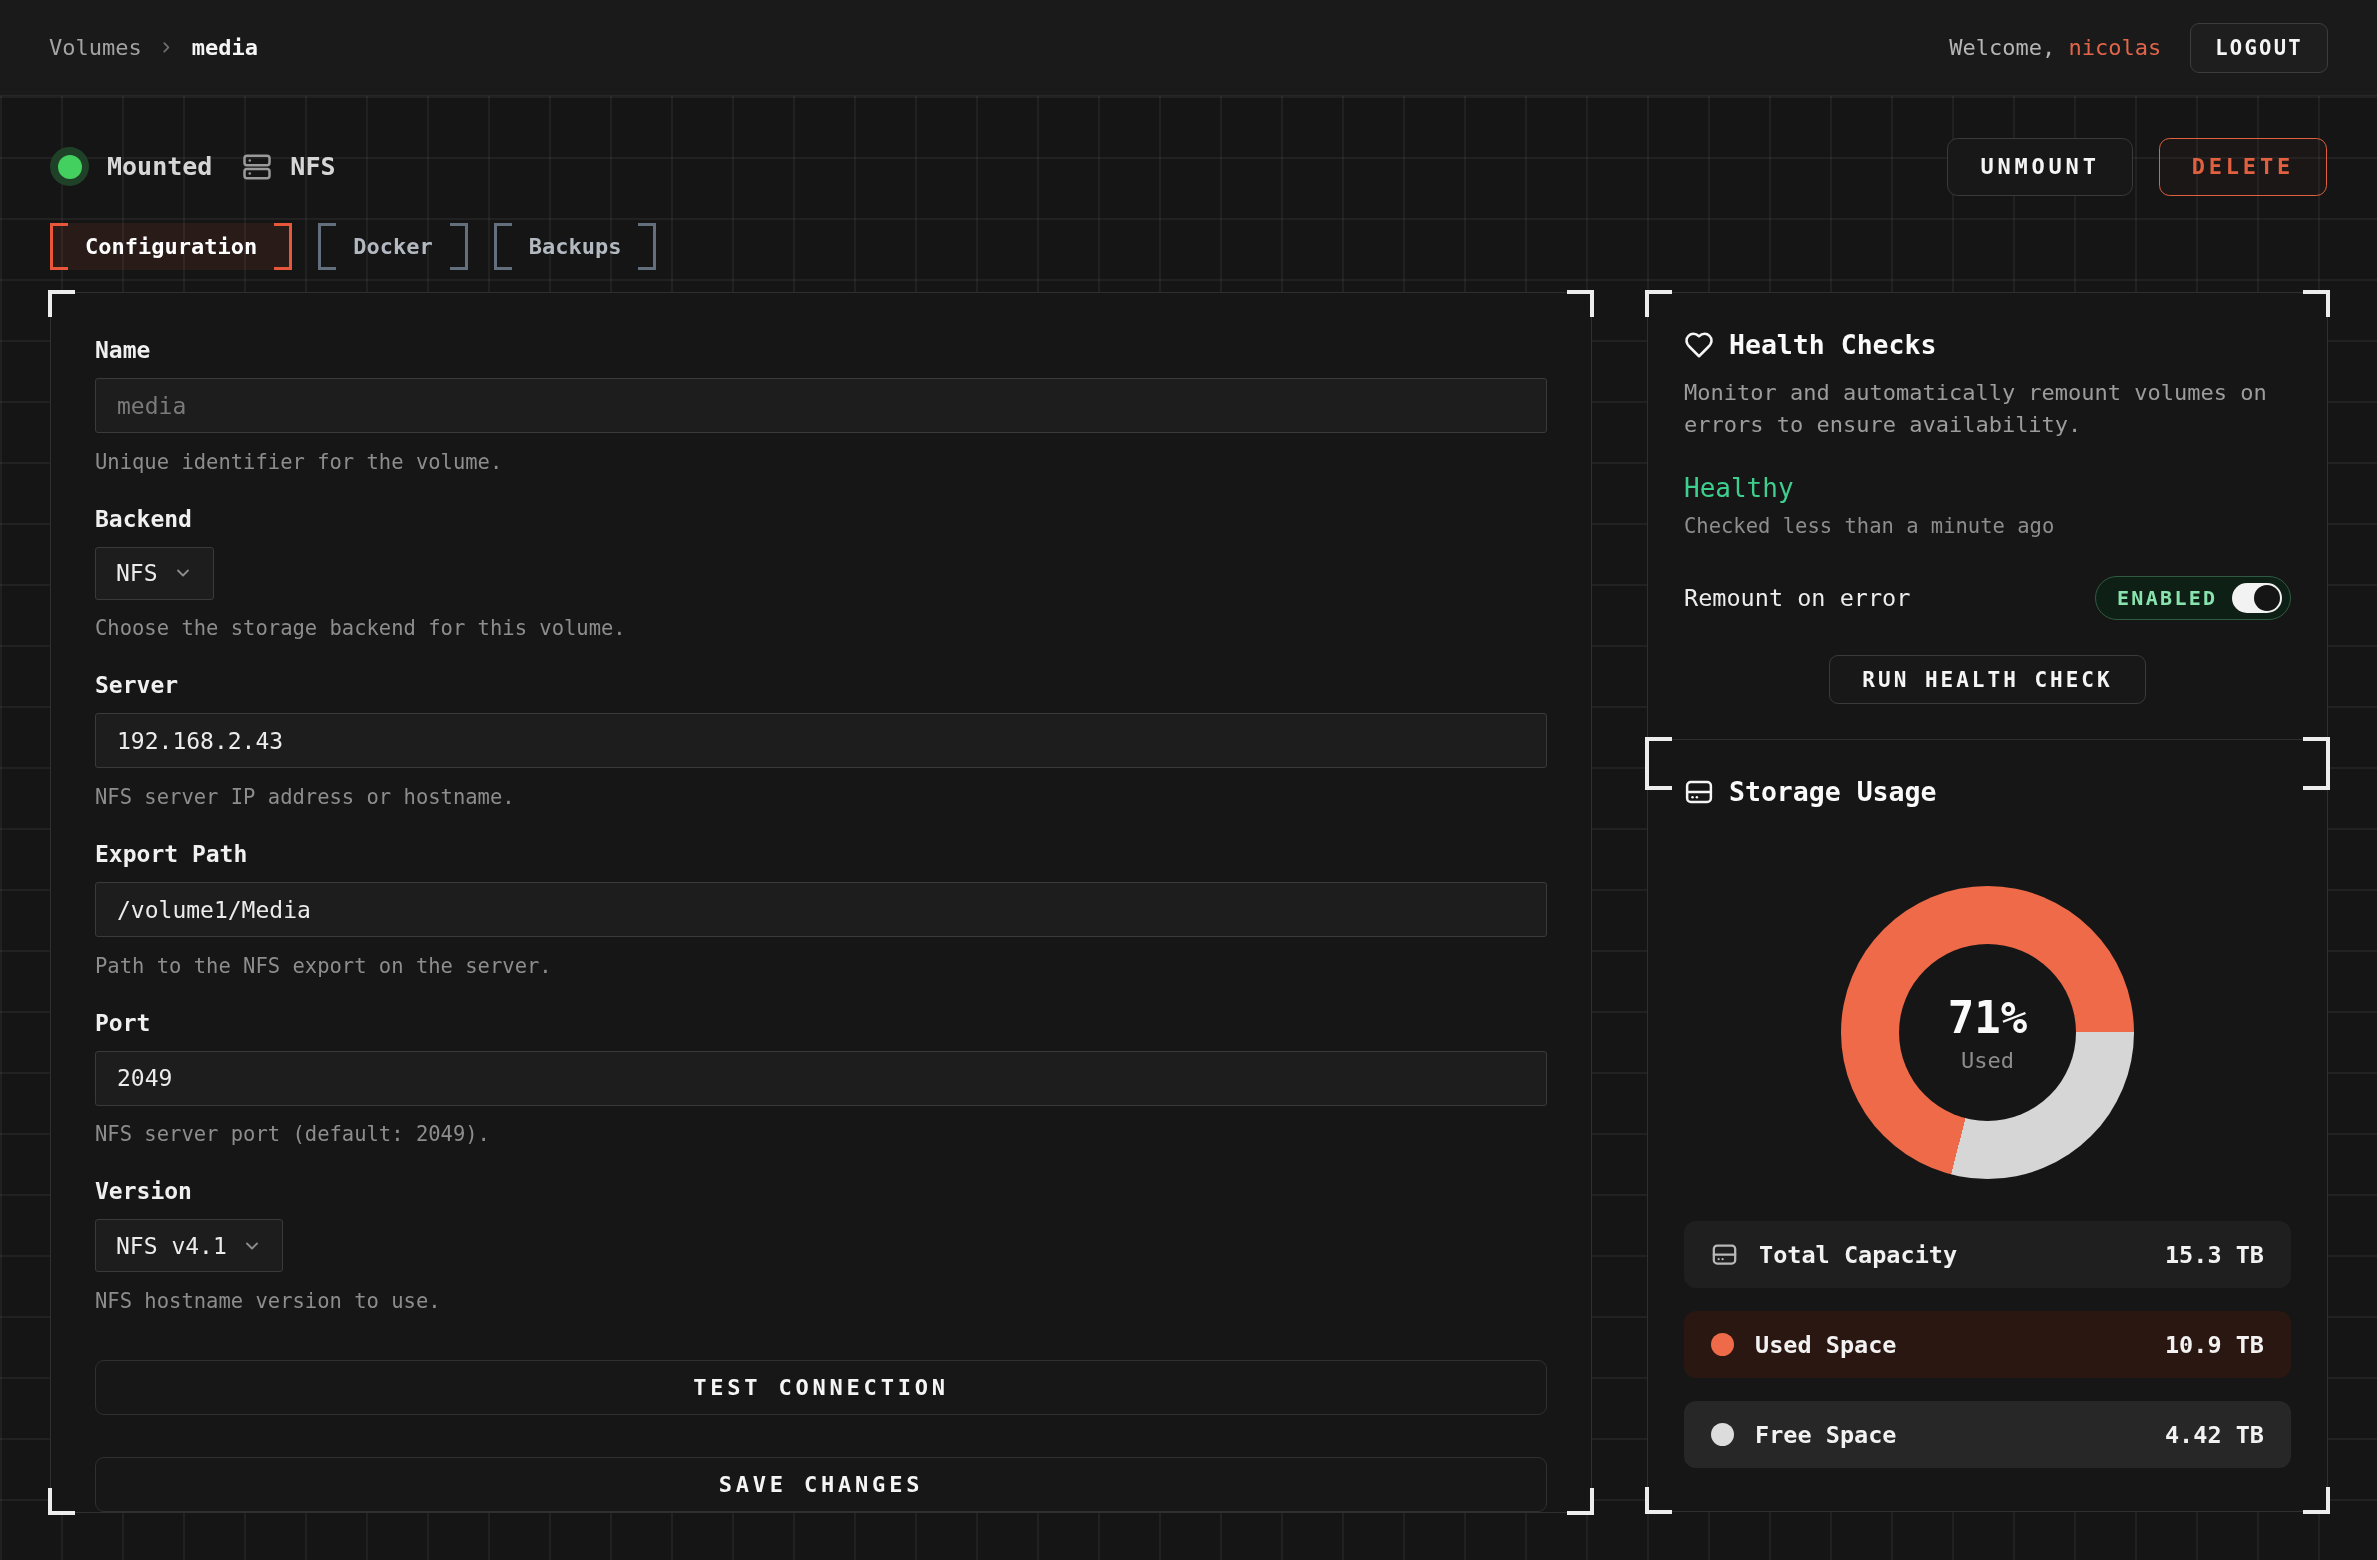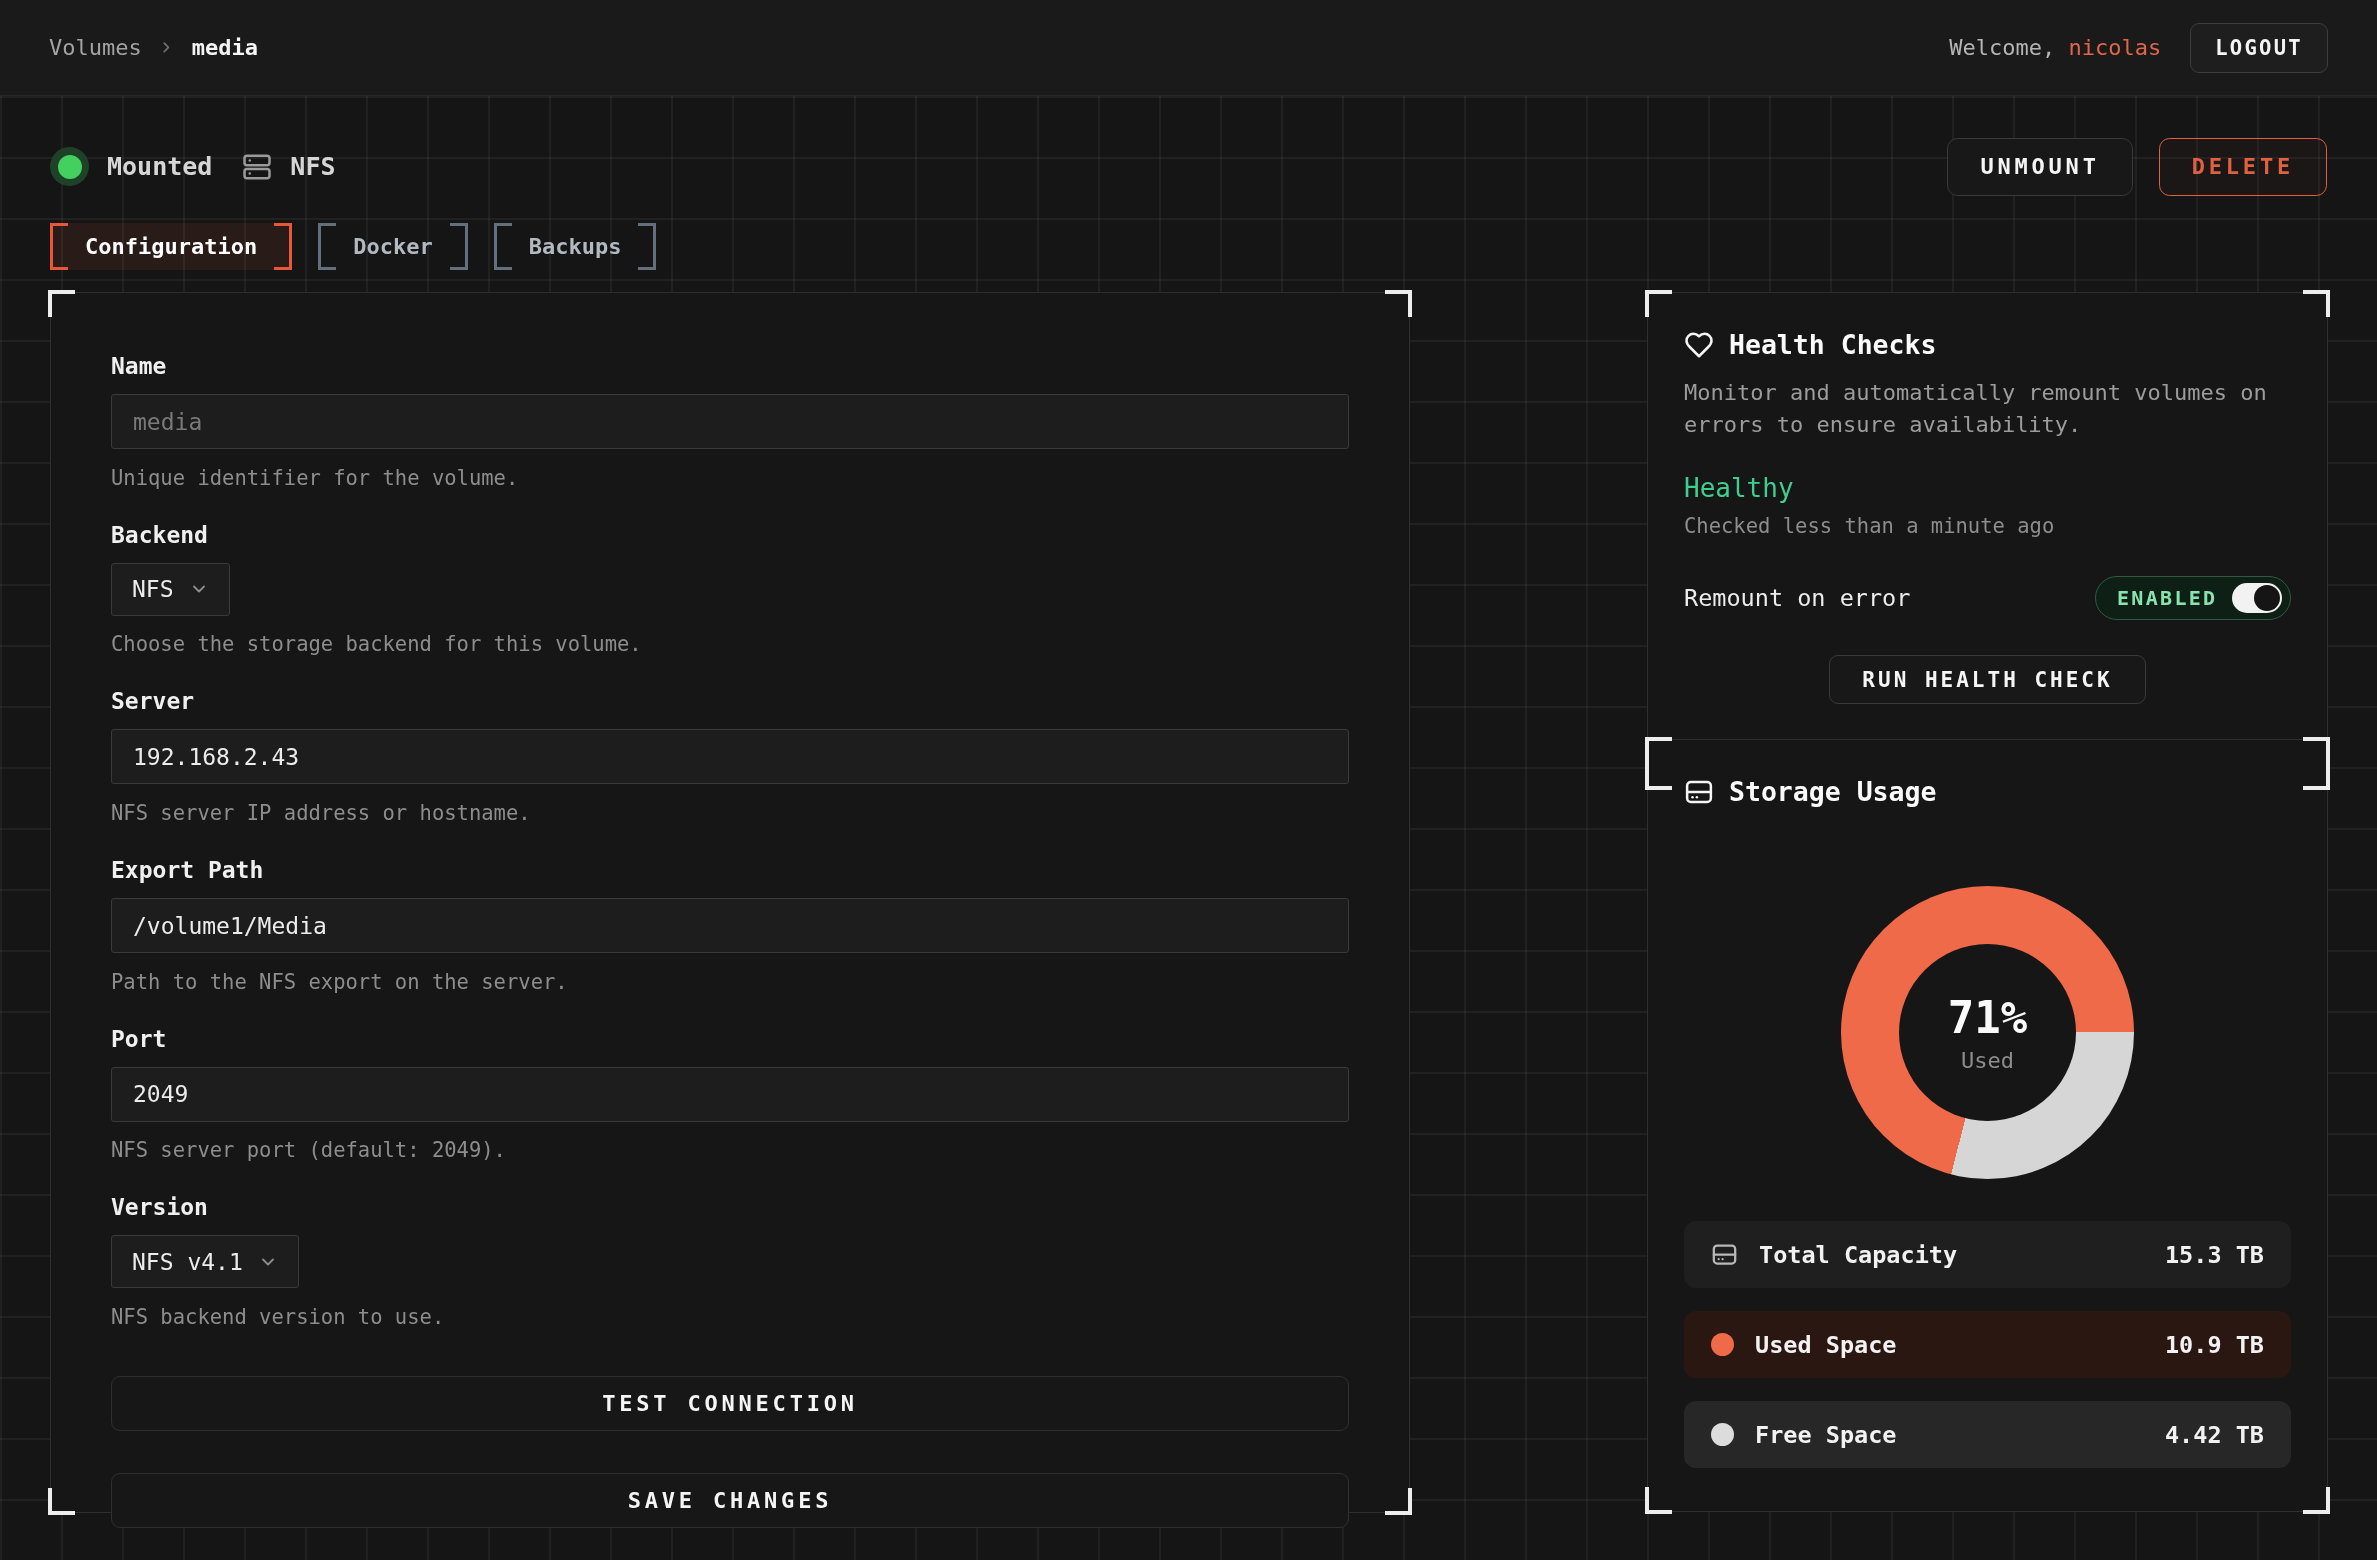--- a/index.html
+++ b/index.html
@@ -59,21 +59,21 @@
   .tab::after{right:0;border-left:none;}
   .tab.active{color:#ffffff;background:rgba(232,87,58,0.09);}
   .tab.active::before,.tab.active::after{border-color:#e8573a;}
   
   .panel{position:absolute;background:#161616;border:1.5px solid #2f2f2f;}
   .cb{position:absolute;width:27px;height:27px;border:0 solid #ededed;z-index:3;}
   .cb.tl{top:-3px;left:-3px;border-top-width:4.5px;border-left-width:4.5px;}
   .cb.tr{top:-3px;right:-3px;border-top-width:4.5px;border-right-width:4.5px;}
   .cb.bl{bottom:-3px;left:-3px;border-bottom-width:4.5px;border-left-width:4.5px;}
   .cb.br{bottom:-3px;right:-3px;border-bottom-width:4.5px;border-right-width:4.5px;}
-  .main-panel{left:50px;top:292px;width:1360px;height:1221px;padding:60px;}
+  .main-panel{left:50px;top:292px;width:1542px;height:1221px;padding:44px;}
   .health-panel{left:1647px;top:292px;width:681px;height:496px;padding:36px;}
   .storage-panel{left:1647px;top:739px;width:681px;height:773px;padding:36px;}
   
   .f-label{font-size:23px;font-weight:bold;color:#f0f0f0;margin-bottom:15px;}
   .f-help{font-size:20.5px;color:#8d8d8d;margin-top:16.7px;margin-bottom:32px;}
   .f-input{
     width:100%;height:55px;background:#1d1d1d;border:1.5px solid #3a3a3a;border-radius:3px;
     color:#ececec;font-size:23px;font-family:inherit;padding:0 21px;outline:none;
   }
   .f-input.muted{color:#7a7a7a;}
@@ -207,21 +207,21 @@
 
     <div class="f-label">Version</div>
     <div class="f-select">
       <span>NFS v4.1</span>
       <span class="chev">
         <svg viewBox="0 0 24 24" fill="none" stroke="currentColor" stroke-width="2.2" stroke-linecap="round" stroke-linejoin="round">
             <path d="m6 9 6 6 6-6"></path>
           </svg>
       </span>
     </div>
-    <div class="f-help" style="margin-bottom:47px;">NFS backend version to use.</div>
+    <div class="f-help" style="margin-bottom:47px;">NFS hostname version to use.</div>
 
     <button class="btn wide-btn">TEST CONNECTION</button>
     <button class="btn wide-btn">SAVE CHANGES</button>
   </div>
 
   <div class="panel health-panel">
     <i class="cb tl"></i>
       <i class="cb tr"></i>
       <i class="cb bl"></i>
       <i class="cb br"></i>

